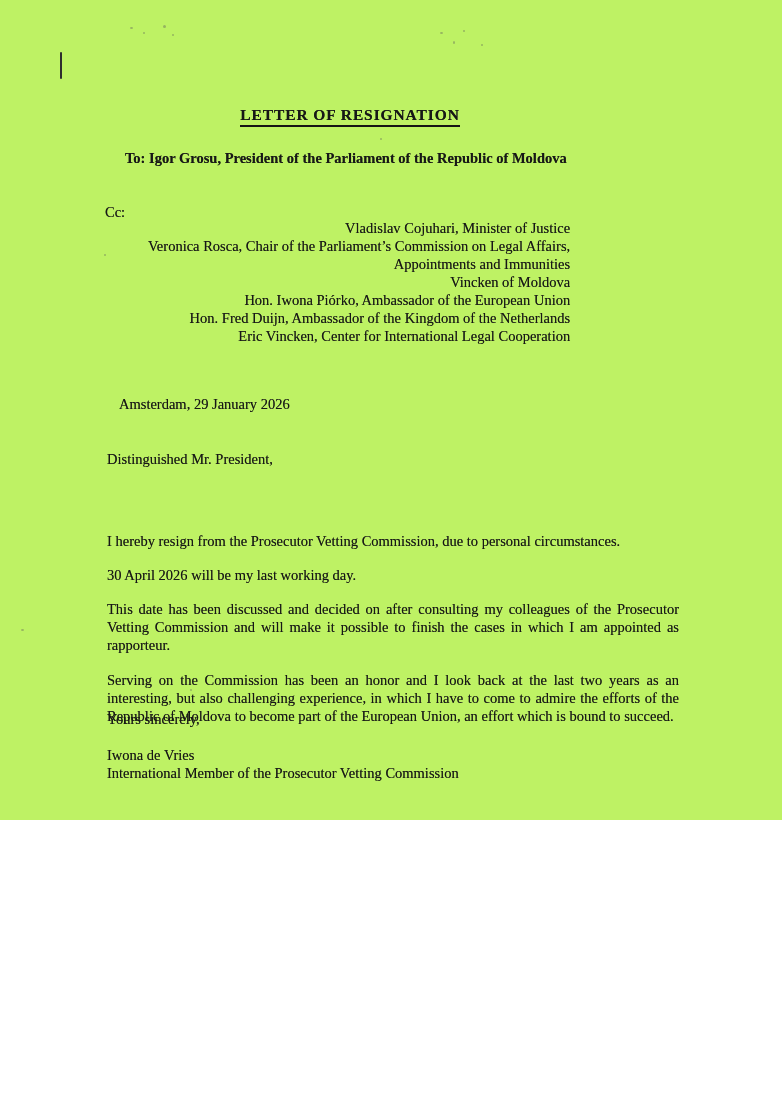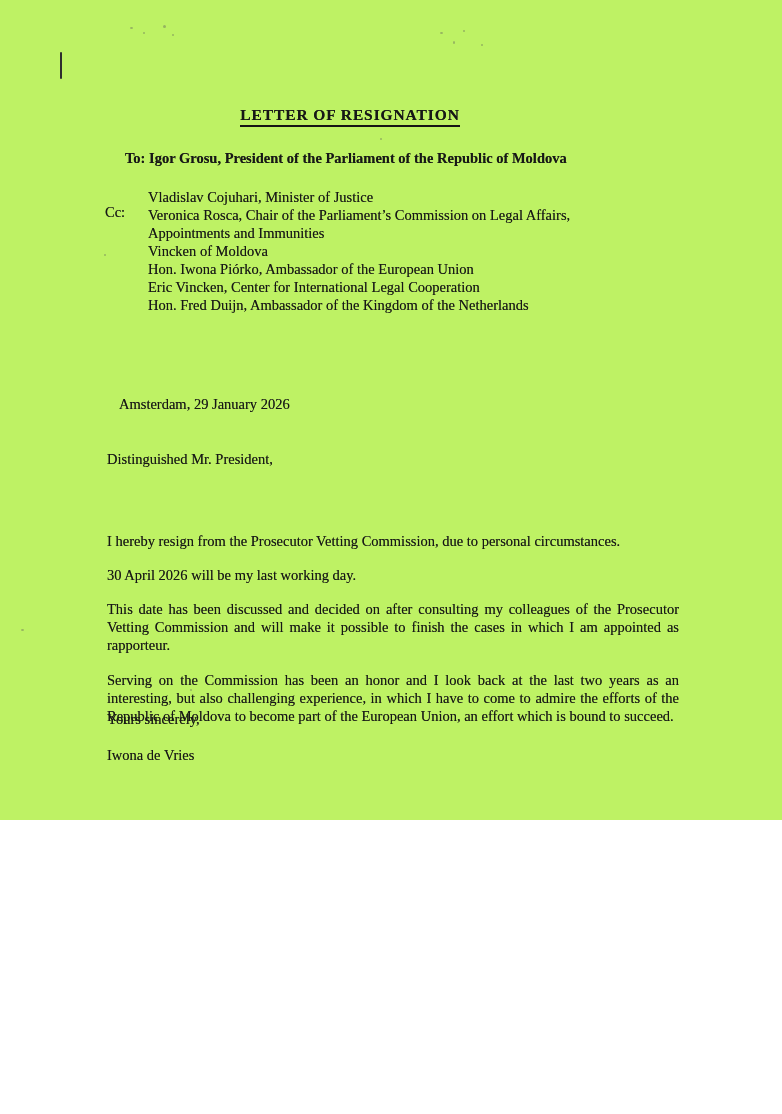--- a/index.html
+++ b/index.html
@@ -116,41 +116,42 @@
   <div class="speck" style="left:190px;top:689px;width:2px;height:2px;"></div>
   <div class="pen-mark"></div>
 
   <div class="title-wrap">
     <span class="title-text">LETTER OF RESIGNATION</span>
   </div>
 
   <div class="txt bold" style="left:101px;top:149px;margin-left:24px;">To: Igor Grosu, President of the Parliament of the Republic of Moldova</div>
 
   <div class="txt" style="left:105px;top:203px;">Cc:</div>
-  <div class="txt cc-lines" style="left:148px;top:188px;">
+  <div class="txt cc-lines" style="left:148px;top:219px;text-align:right;">
     <div>Vladislav Cojuhari, Minister of Justice</div>
     <div>Veronica Rosca, Chair of the Parliament’s Commission on Legal Affairs,</div>
     <div>Appointments and Immunities</div>
     <div>Vincken of Moldova</div>
     <div>Hon. Iwona Piórko, Ambassador of the European Union</div>
+    <div>Hon. Fred Duijn, Ambassador of the Kingdom of the Netherlands</div>
     <div>Eric Vincken, Center for International Legal Cooperation</div>
-    <div>Hon. Fred Duijn, Ambassador of the Kingdom of the Netherlands</div>
   </div>
 
   <div class="txt" style="left:107px;top:395px;margin-left:12px;">Amsterdam, 29 January 2026</div>
 
   <div class="txt" style="left:107px;top:450px;">Distinguished Mr. President,</div>
 
   <div class="para" style="top:484px;">I hereby resign from the Prosecutor Vetting Commission, due to personal circumstances.</div>
   <div class="para" style="top:518px;">30 April 2026 will be my last working day.</div>
   <div class="para just" style="top:552px;">This date has been discussed and decided on after consulting my colleagues of the Prosecutor Vetting Commission and will make it possible to finish the cases in which I am appointed as rapporteur.</div>
   <div class="para just" style="top:623px;">Serving on the Commission has been an honor and I look back at the last two years as an interesting, but also challenging experience, in which I have to come to admire the efforts of the Republic of Moldova to become part of the European Union, an effort which is bound to succeed.</div>
 
   <div class="txt" style="left:107px;top:710px;">Yours sincerely,</div>
   <div class="txt" style="left:107px;top:746px;">Iwona de Vries</div>
+  <div class="txt" style="left:107px;top:764px;">International Member of the Prosecutor Vetting Commission</div>
 
   <svg class="signature" width="170" height="145" viewBox="0 0 170 145" aria-hidden="true">
     <path d="M24 10 C 17 28, 18 38, 24 44 C 28 39, 27 22, 24 10
              M24 44 C 25 52, 29 58, 32 61
              C 21 66, 16 80, 25 84 C 33 87, 38 77, 32 72
              C 40 66, 80 44, 99 31 C 103 27, 106 23, 110 19 L 116 15
              C 115 28, 113 45, 112 58
              C 122 49, 138 36, 152 31 C 155 30, 155 33, 152 36
              M27 84 C 23 97, 16 114, 14 124 C 12 135, 21 138, 27 129
              C 33 119, 38 102, 36 92 C 35 87, 31 88, 29 93" stroke="#15151a" stroke-width="1.8" fill="none" stroke-linecap="round" stroke-linejoin="round" opacity="0.92"></path>

